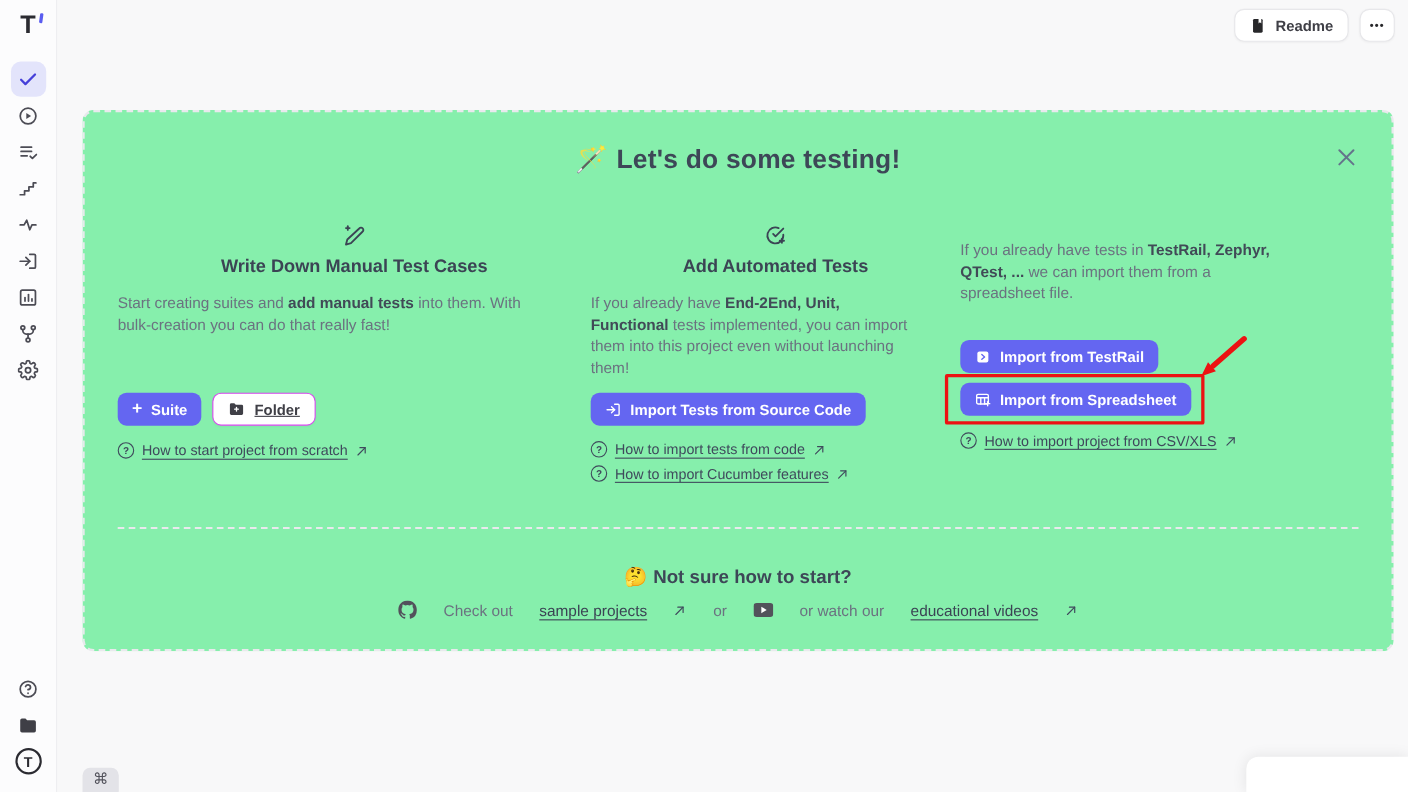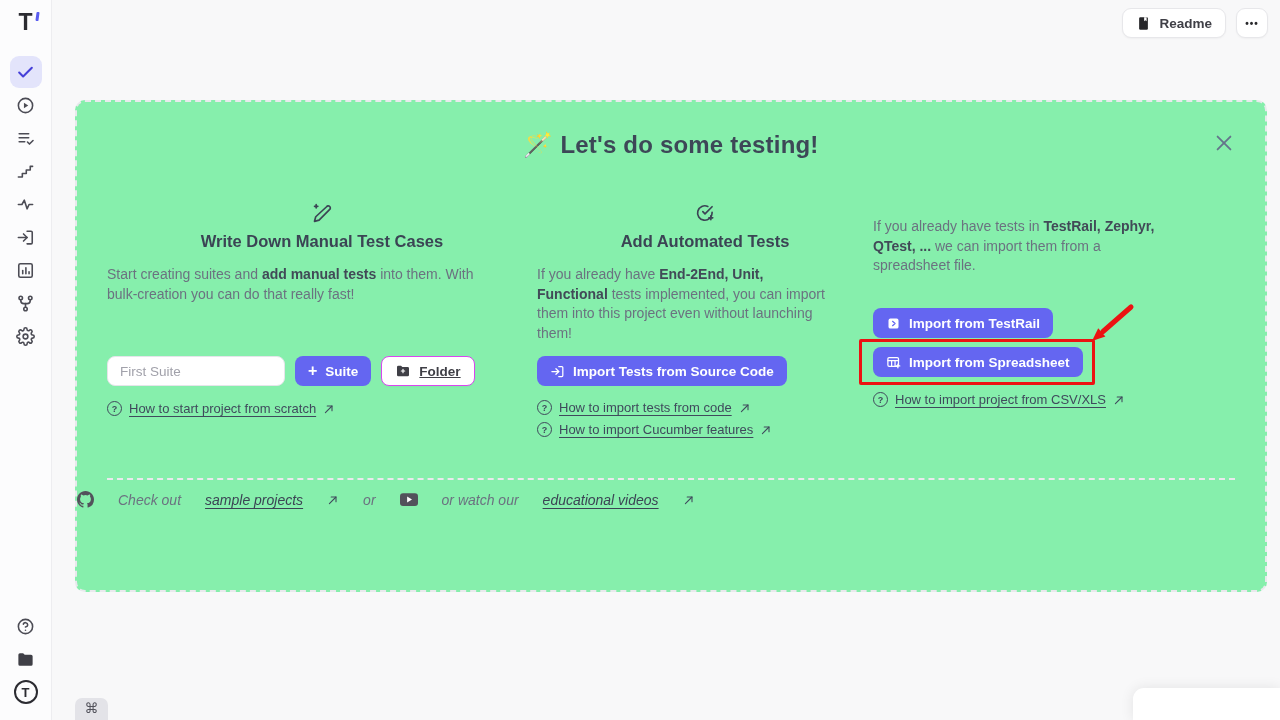--- a/index.html
+++ b/index.html
@@ -83,21 +83,21 @@
   .annot-wrap { position:relative; display:inline-block; }
   .annot-rect {
     position:absolute; top:-8px; bottom:-8px; left:-14px; right:-12px;
     border:3px solid #ec1212; border-radius:2px; pointer-events:none;
   }
   .annot-arrow { position:absolute; right:-52px; top:-44px; width:50px; height:45px; pointer-events:none; }
 
   .divider { border-top:2px dashed #e9e9ed; margin:41px 30px 0 30px; }
 
   .footer-head { text-align:center; margin-top:33px; font-size:17px; font-weight:700; color:#3d4757; }
-  .footer-line { margin-top:11px; display:flex; align-items:center; gap:24px; font-size:14px; color:#6b7280;font-style:italic; }
+  .footer-line { margin-top:11px; display:flex; justify-content:center; align-items:center; gap:24px; font-size:14px; color:#6b7280; }
   .footer-line .f-link { color:#3b4454; font-weight:500; text-decoration:underline; text-underline-offset:3px; cursor:pointer; }
   .gh-icon { width:17px; height:17px; fill:#52525b; }
   .yt-icon { width:18px; height:13px; }
 
   
   .cmd-btn {
     position:absolute; left:75px; top:698px; width:33px; height:28px;
     background:#e3e3e8; border-radius:7px; display:flex; align-items:flex-start; justify-content:center;
     font-size:14px; color:#52525b; cursor:pointer; padding-top:2px;
   }
@@ -230,21 +230,20 @@
       <div class="col-heading">
         <svg viewBox="0 0 24 24">
           <path d="M17.5 4.5a2.5 2.5 0 1 1 3.5 3.5L8.5 20.5 3 22l1.5-5.5z"></path>
           <path d="M5 2v4"></path>
             <path d="M3 4h4"></path>
         </svg>
         <span>Write Down Manual Test Cases</span>
       </div>
       <div class="col-body c1-body"><span>Start creating suites and </span><span class="seg-b">add manual tests</span><span> into them. With bulk-creation you can do that really fast!</span></div>
       <div class="row-controls">
-        <input class="suite-input" type="text" placeholder="First Suite" style="">
         <button class="btn btn-primary">
           <span class="plus-glyph">+</span>
           <span>Suite</span>
         </button>
         <button class="btn btn-secondary">
           <svg width="16" height="16" viewBox="0 0 24 24">
             <path d="M3 6a2 2 0 0 1 2-2h4l2 2h8a2 2 0 0 1 2 2v10a2 2 0 0 1-2 2H5a2 2 0 0 1-2-2z" fill="#3f3f46"></path>
             <path d="M12 9.5v5M9.5 12h5" stroke="#fff" stroke-width="1.8" stroke-linecap="round"></path>
           </svg>
           <span>Folder</span>
@@ -334,20 +333,24 @@
         <svg class="ne-arrow" viewBox="0 0 20 20">
             <line x1="4" y1="16" x2="15" y2="5"></line>
             <polyline points="7 5 15 5 15 13"></polyline>
           </svg>
       </div>
     </div>
   </div>
 
   <div class="divider"></div>
 
+  <div class="footer-head">
+    <span>🤔</span>
+    <span>Not sure how to start?</span>
+  </div>
   <div class="footer-line">
     <svg class="gh-icon" viewBox="0 0 24 24">
       <path d="M12 0C5.37 0 0 5.37 0 12c0 5.3 3.44 9.8 8.2 11.39.6.11.82-.26.82-.58 0-.28-.01-1.04-.02-2.04-3.34.72-4.04-1.61-4.04-1.61-.55-1.39-1.33-1.76-1.33-1.76-1.09-.74.08-.73.08-.73 1.2.09 1.84 1.24 1.84 1.24 1.07 1.83 2.8 1.3 3.49 1 .11-.78.42-1.31.76-1.61-2.66-.3-5.47-1.33-5.47-5.93 0-1.31.47-2.38 1.24-3.22-.14-.3-.54-1.52.1-3.18 0 0 1-.32 3.3 1.23a11.5 11.5 0 0 1 6 0c2.28-1.55 3.29-1.23 3.29-1.23.64 1.66.24 2.88.12 3.18.77.84 1.23 1.91 1.23 3.22 0 4.61-2.8 5.62-5.48 5.92.42.36.81 1.1.81 2.22 0 1.6-.02 2.9-.02 3.29 0 .31.21.69.83.57A12 12 0 0 0 24 12c0-6.63-5.37-12-12-12z"></path>
     </svg>
     <span>Check out</span>
     <span class="f-link">sample projects</span>
     <svg class="ne-arrow" viewBox="0 0 20 20">
         <line x1="4" y1="16" x2="15" y2="5"></line>
         <polyline points="7 5 15 5 15 13"></polyline>
       </svg>

